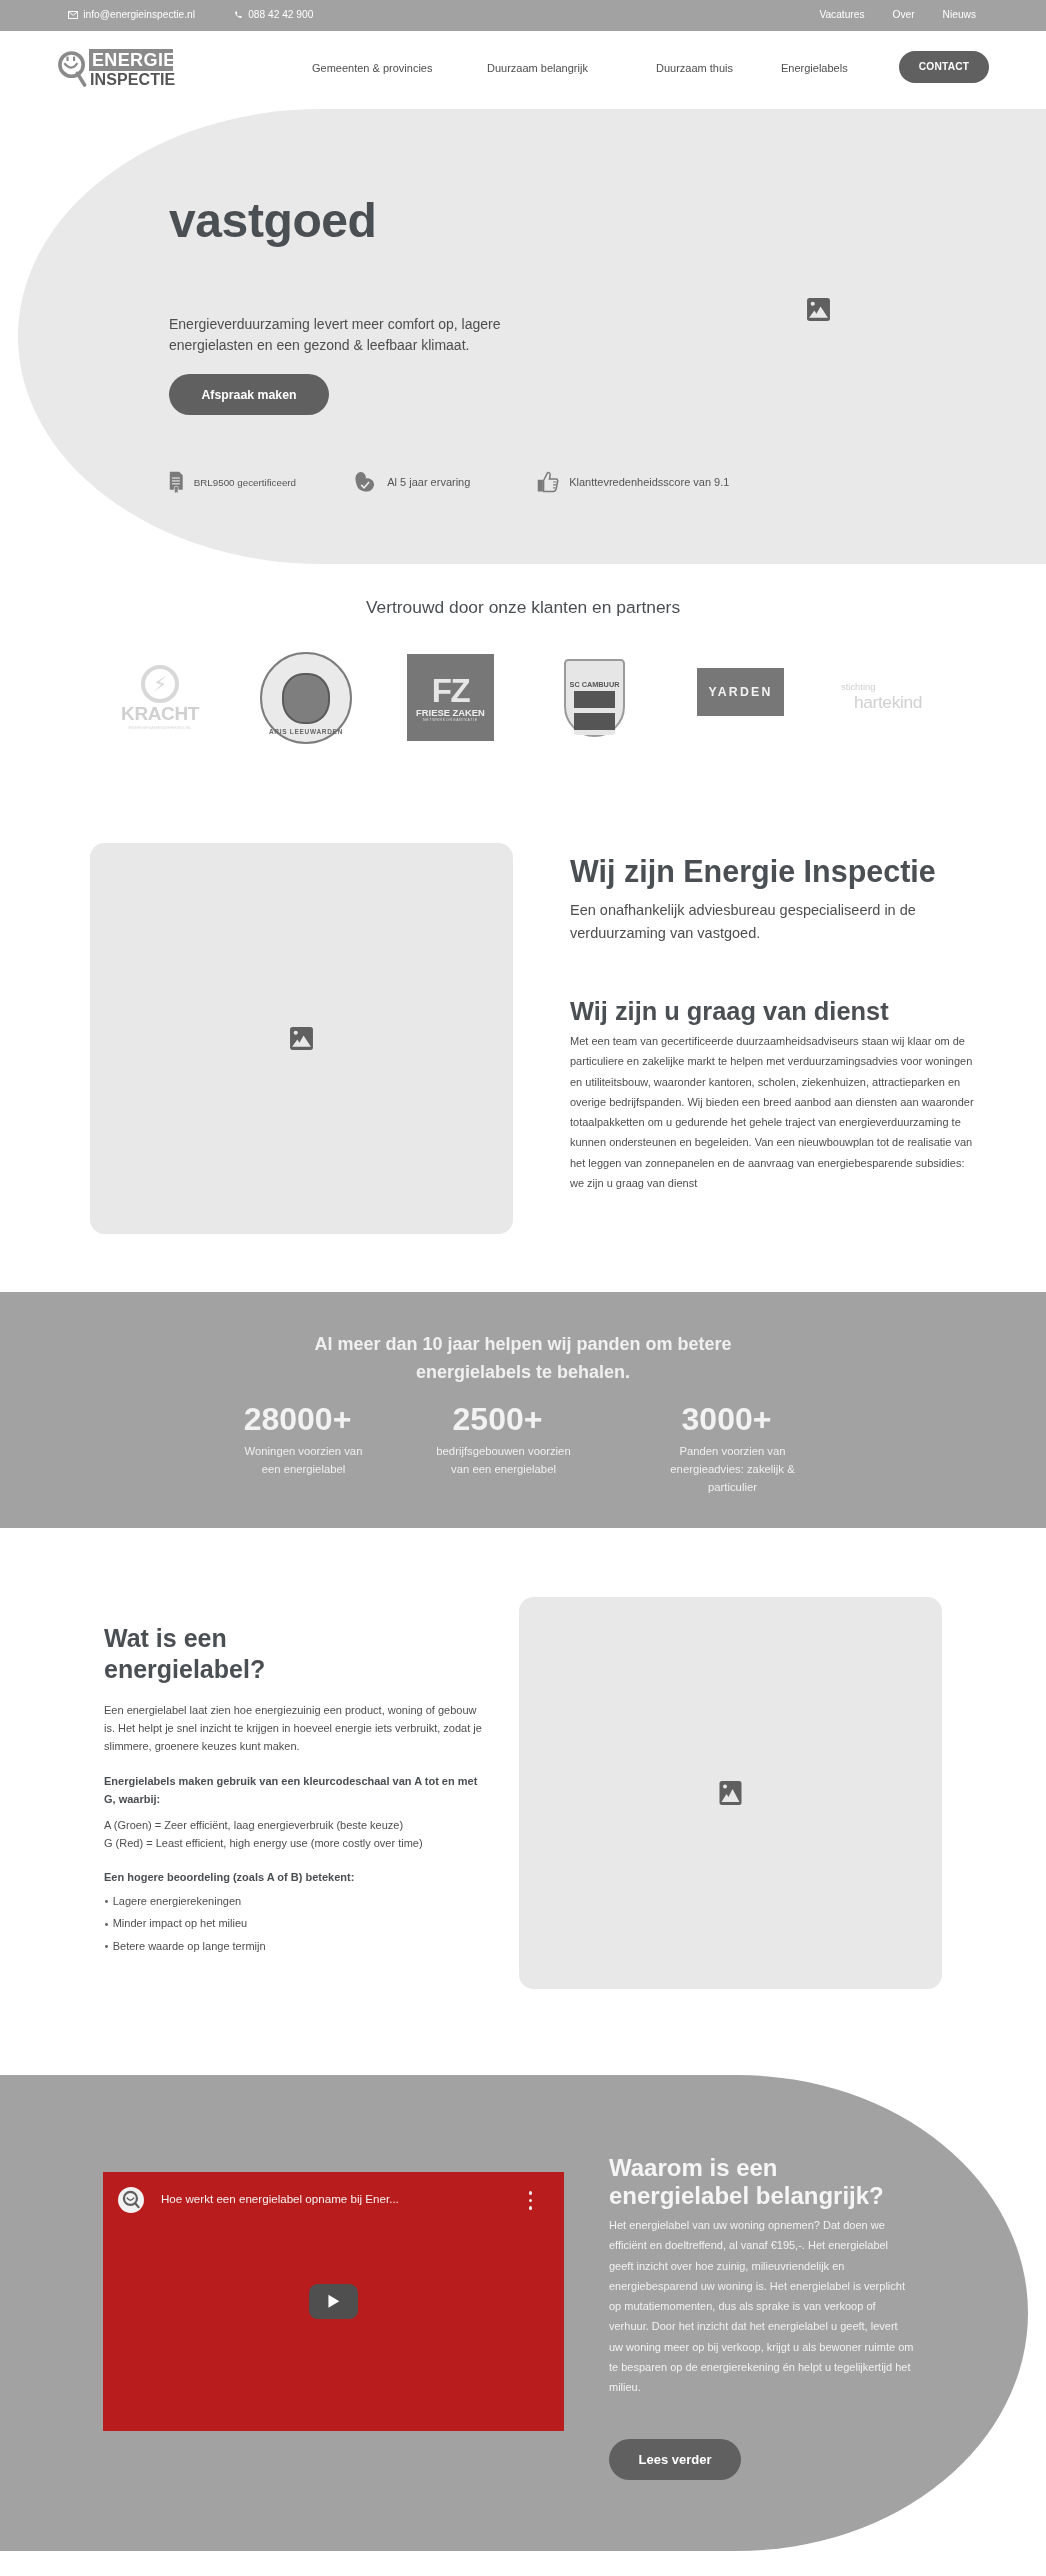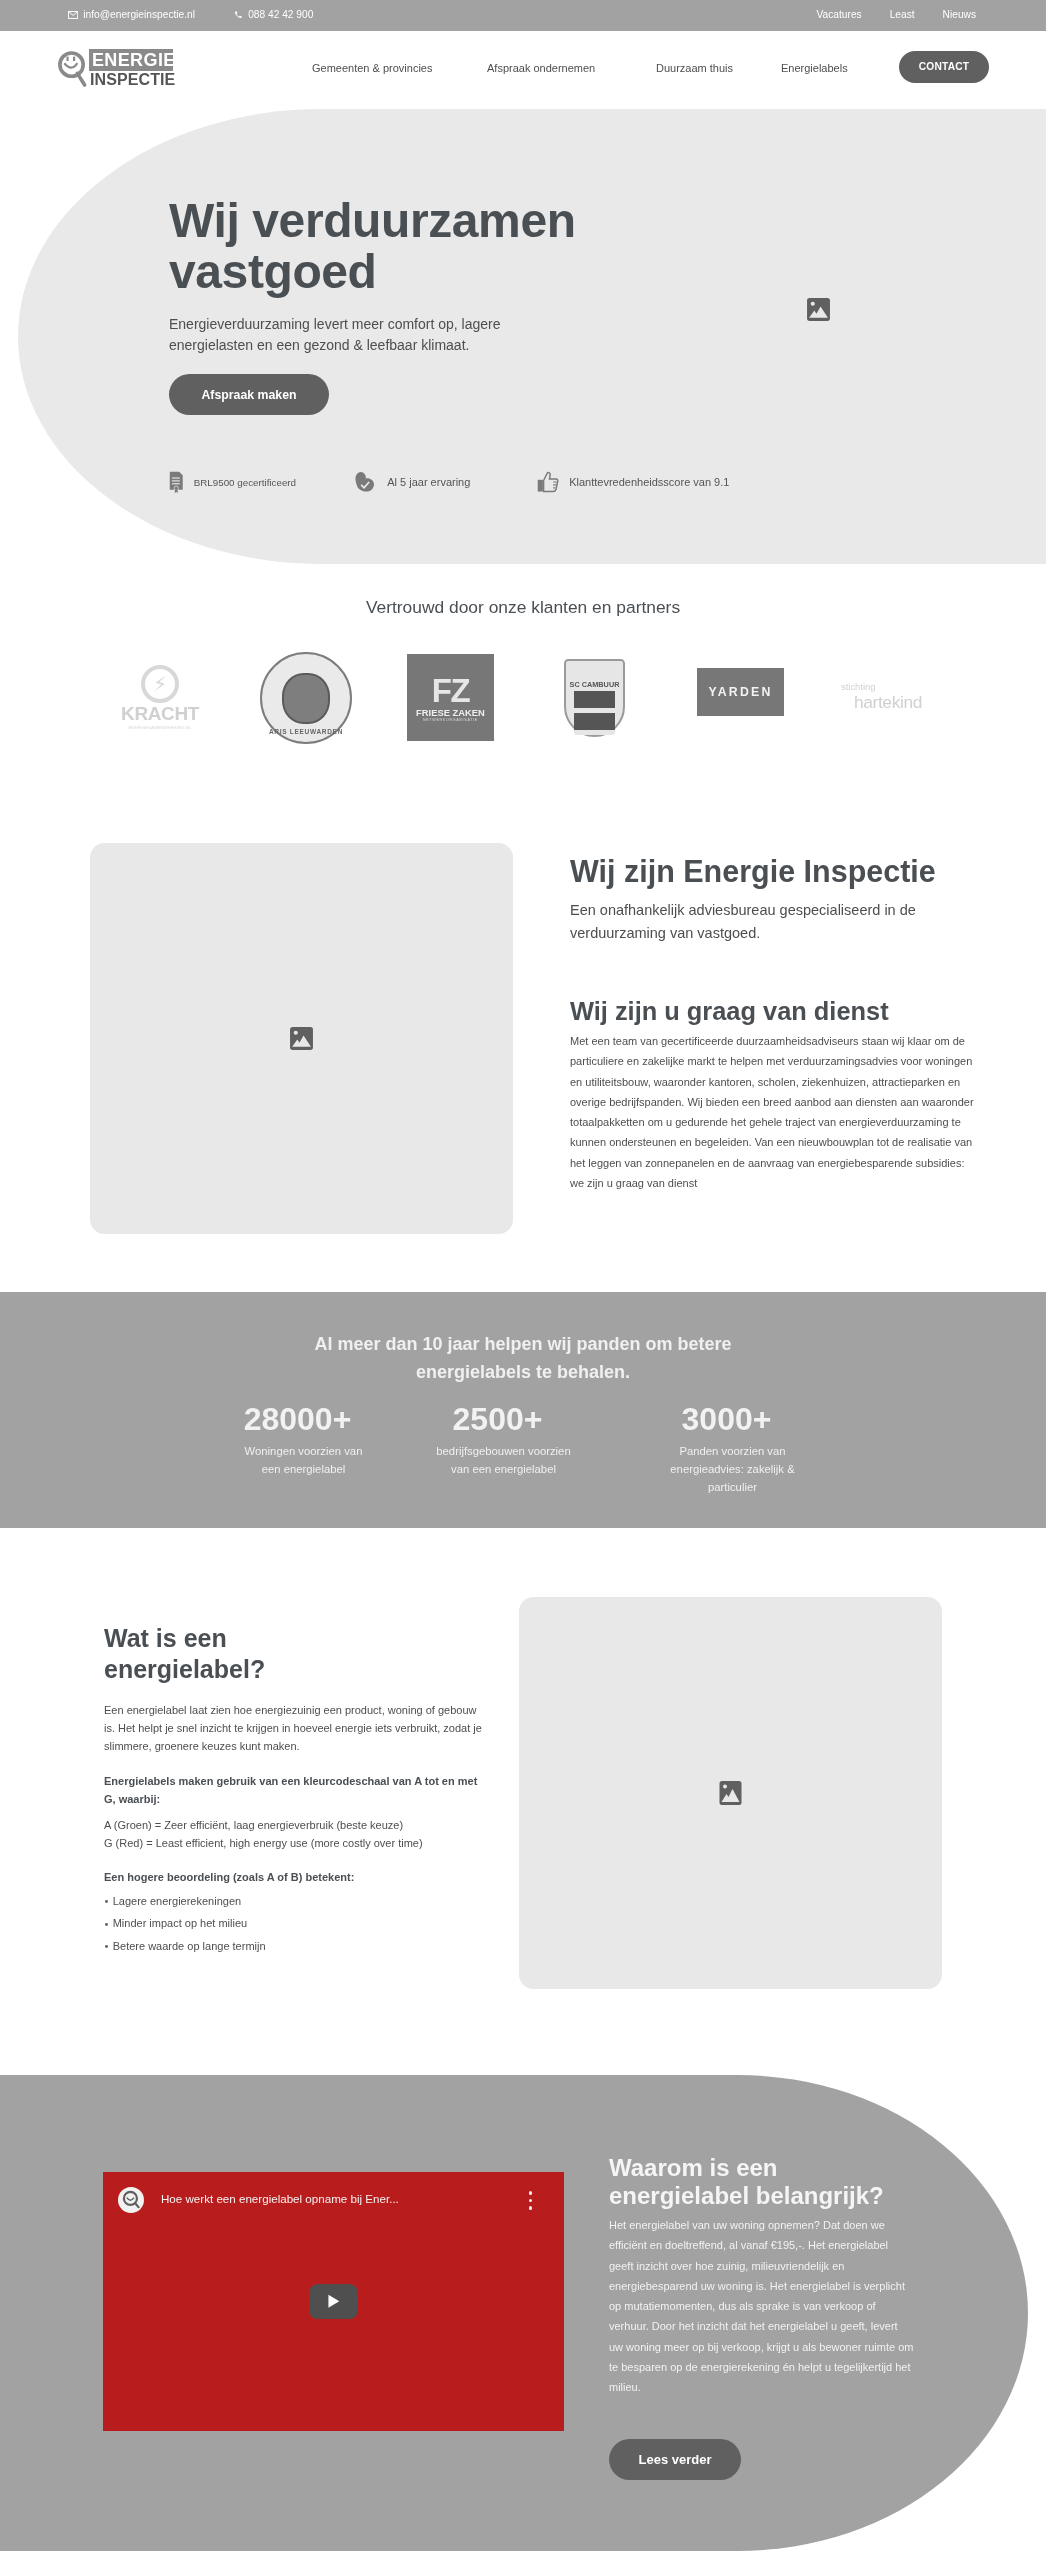--- a/index.html
+++ b/index.html
@@ -106,49 +106,48 @@
     </span>
     <span class="item" style="margin-left:22px">
       <svg width="8.7" height="9.4" viewBox="0 0 24 24">
           <path fill="#fff" d="M6.6 10.8c1.4 2.8 3.8 5.1 6.6 6.6l2.2-2.2c.3-.3.7-.4 1-.2 1.1.4 2.3.6 3.6.6.6 0 1 .4 1 1V20c0 .6-.4 1-1 1C10.6 21 3 13.4 3 4c0-.6.4-1 1-1h3.5c.6 0 1 .4 1 1 0 1.3.2 2.5.6 3.6.1.3 0 .7-.2 1L6.6 10.8z"></path>
         </svg>
       <span>088 42 42 900</span>
     </span>
   </div>
   <div class="links">
     <a>Vacatures</a>
-    <a>Least</a>
+    <a>Over</a>
     <a>Nieuws</a>
   </div>
 </div>
 
 <div class="header">
   <div class="logo">
     <svg class="mark" viewBox="0 0 44 52">
       <circle cx="20" cy="20" r="16" fill="none" stroke="#8a8a8a" stroke-width="5"></circle>
       <path d="M10 18 q10 12 18 0" fill="none" stroke="#8a8a8a" stroke-width="3"></path>
       <rect x="13" y="9" width="3" height="6" fill="#8a8a8a"></rect>
       <rect x="22" y="9" width="3" height="6" fill="#8a8a8a"></rect>
       <path d="M28 32 L38 48" stroke="#8a8a8a" stroke-width="5" stroke-linecap="round"></path>
     </svg>
     <div class="top">ENERGIE</div>
     <div class="bottom">INSPECTIE</div>
   </div>
   <div>
     <a class="nav" style="position:absolute;left:312px;top:30.5px;">Gemeenten &amp; provincies</a>
-    <a class="nav" style="position:absolute;left:487px;top:30.5px;">Afspraak ondernemen</a>
+    <a class="nav" style="position:absolute;left:487px;top:30.5px;">Duurzaam belangrijk</a>
     <a class="nav" style="position:absolute;left:656px;top:30.5px;">Duurzaam thuis</a>
     <a class="nav" style="position:absolute;left:781px;top:30.5px;">Energielabels</a>
   </div>
   <button class="contact-btn">CONTACT</button>
 </div>
 
 <div class="hero-bg"></div>
 <div class="hero-title">
-  <div>Wij verduurzamen</div>
   <div>vastgoed</div>
 </div>
 <div class="hero-sub">Energieverduurzaming levert meer comfort op, lagere energielasten en een gezond &amp; leefbaar klimaat.</div>
 <button class="btn-dark hero-btn">Afspraak maken</button>
 <svg class="hero-img-icon" viewBox="0 0 24 24">
   <rect x="1" y="1" width="22" height="22" rx="2.5" fill="#606060"></rect>
   <circle cx="6.5" cy="6.5" r="2" fill="#e9e9e9"></circle>
   <path d="M3 20 L8 13 L10 16 L14 9 L21 20 Z" fill="#e9e9e9"></path>
 </svg>
 

